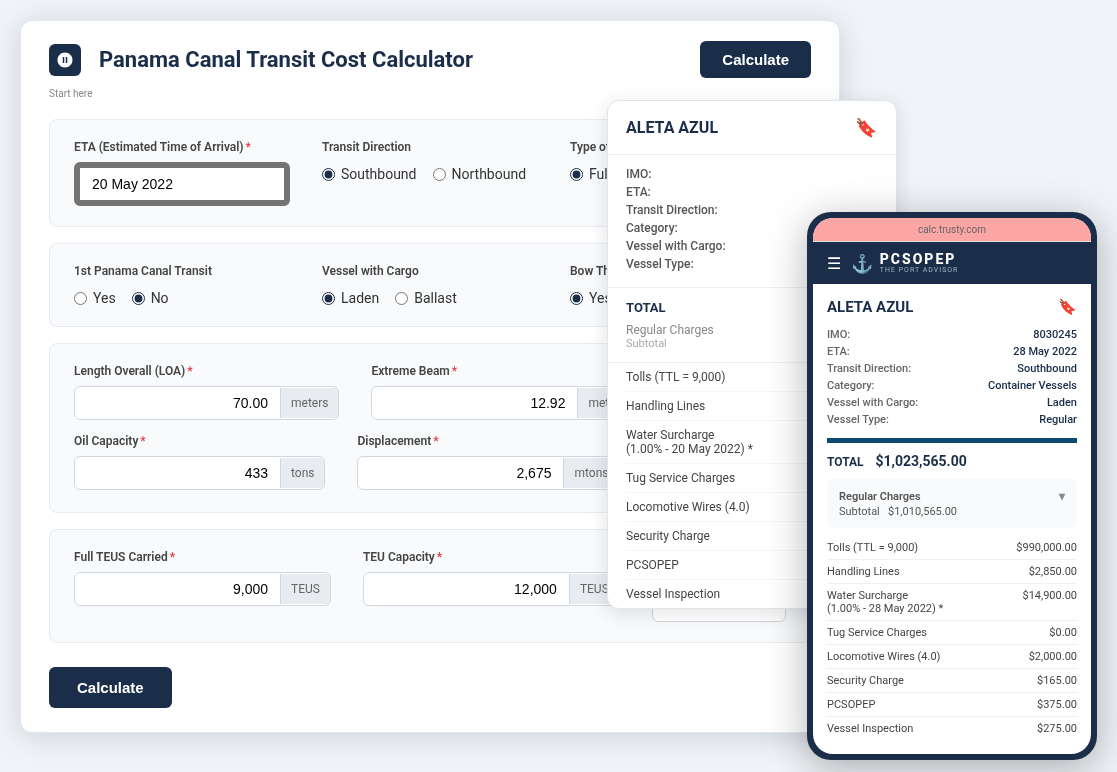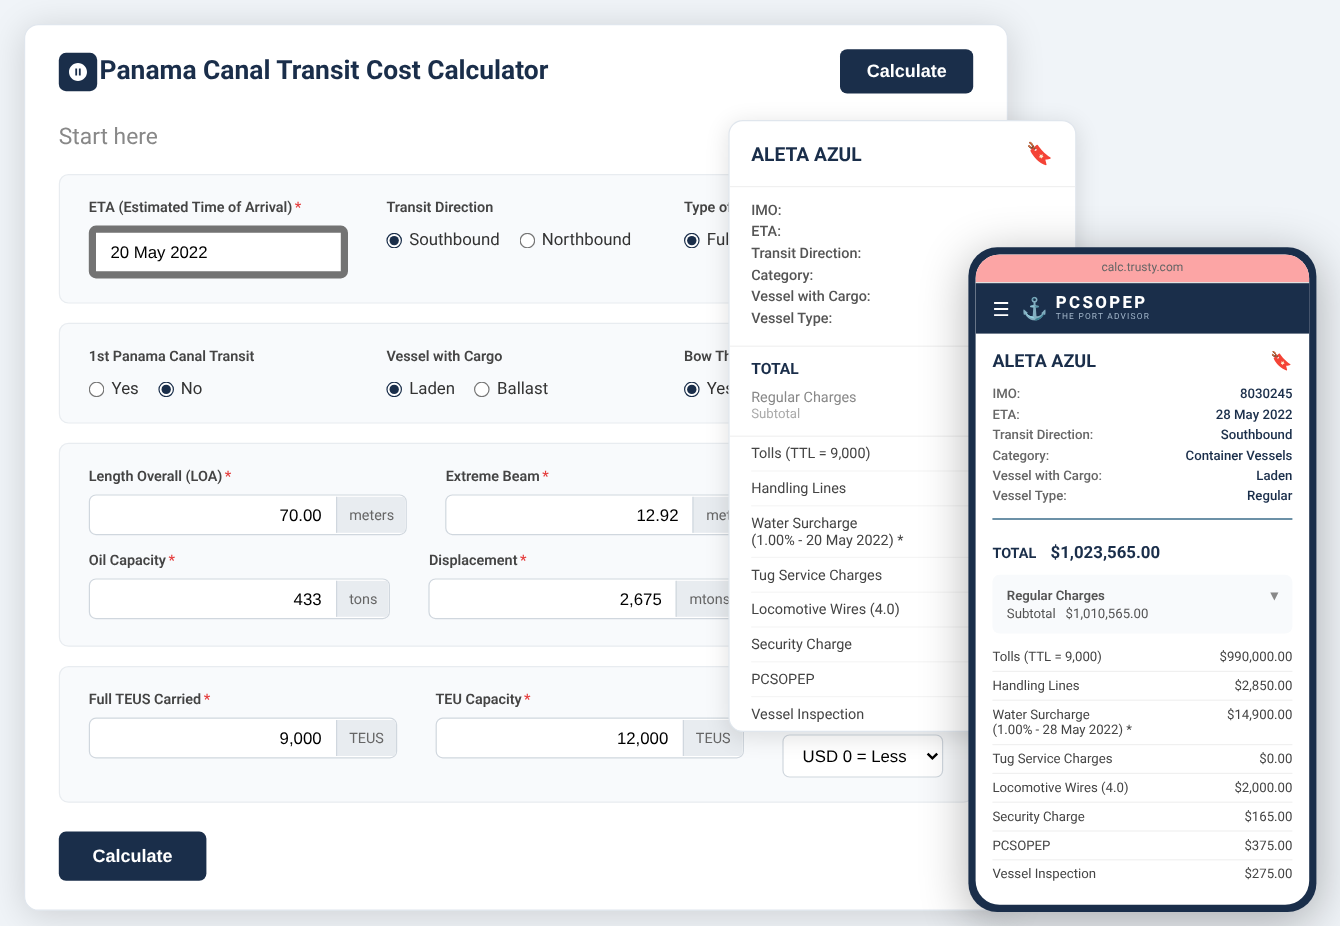--- a/index.html
+++ b/index.html
@@ -39,21 +39,21 @@
 
     .calc-header-top {
       display: flex;
       align-items: center;
       justify-content: space-between;
     }
 
     .calc-title-area {
       display: flex;
       align-items: center;
-      gap: 2px;
+      gap: 18px;
     }
 
     .calc-icon {
       width: 32px;
       height: 32px;
       background: #1a2e4a;
       border-radius: 6px;
       display: flex;
       align-items: center;
       justify-content: center;
@@ -72,23 +72,23 @@
       color: white;
       border: none;
       border-radius: 6px;
       padding: 10px 22px;
       font-size: 15px;
       font-weight: 600;
       cursor: pointer;
     }
 
     .calc-subtitle {
-      font-size: 19px;
+      font-size: 10px;
       color: #888;
-      margin-top: 16px;
+      margin-top: 2px;
       padding: 0 28px;
       padding-bottom: 16px;
     }
 
     .calc-body {
       padding: 4px 28px 24px;
     }
 
     .form-section {
       background: #f8fafc;
@@ -390,22 +390,22 @@
       font-weight: 500;
       color: #666;
     }
 
     .phone-meta-value {
       color: #1a2e4a;
       font-weight: 500;
     }
 
     .phone-total-section {
-      border-top: 1px solid #0c4a6e;
-      padding-top: 20px;
+      border-top: 5px solid #0c4a6e;
+      padding-top: 10px;
       margin-bottom: 10px;
     }
 
     .phone-total-label {
       font-size: 12px;
       font-weight: 700;
       color: #1a2e4a;
       margin-bottom: 4px;
     }
 

